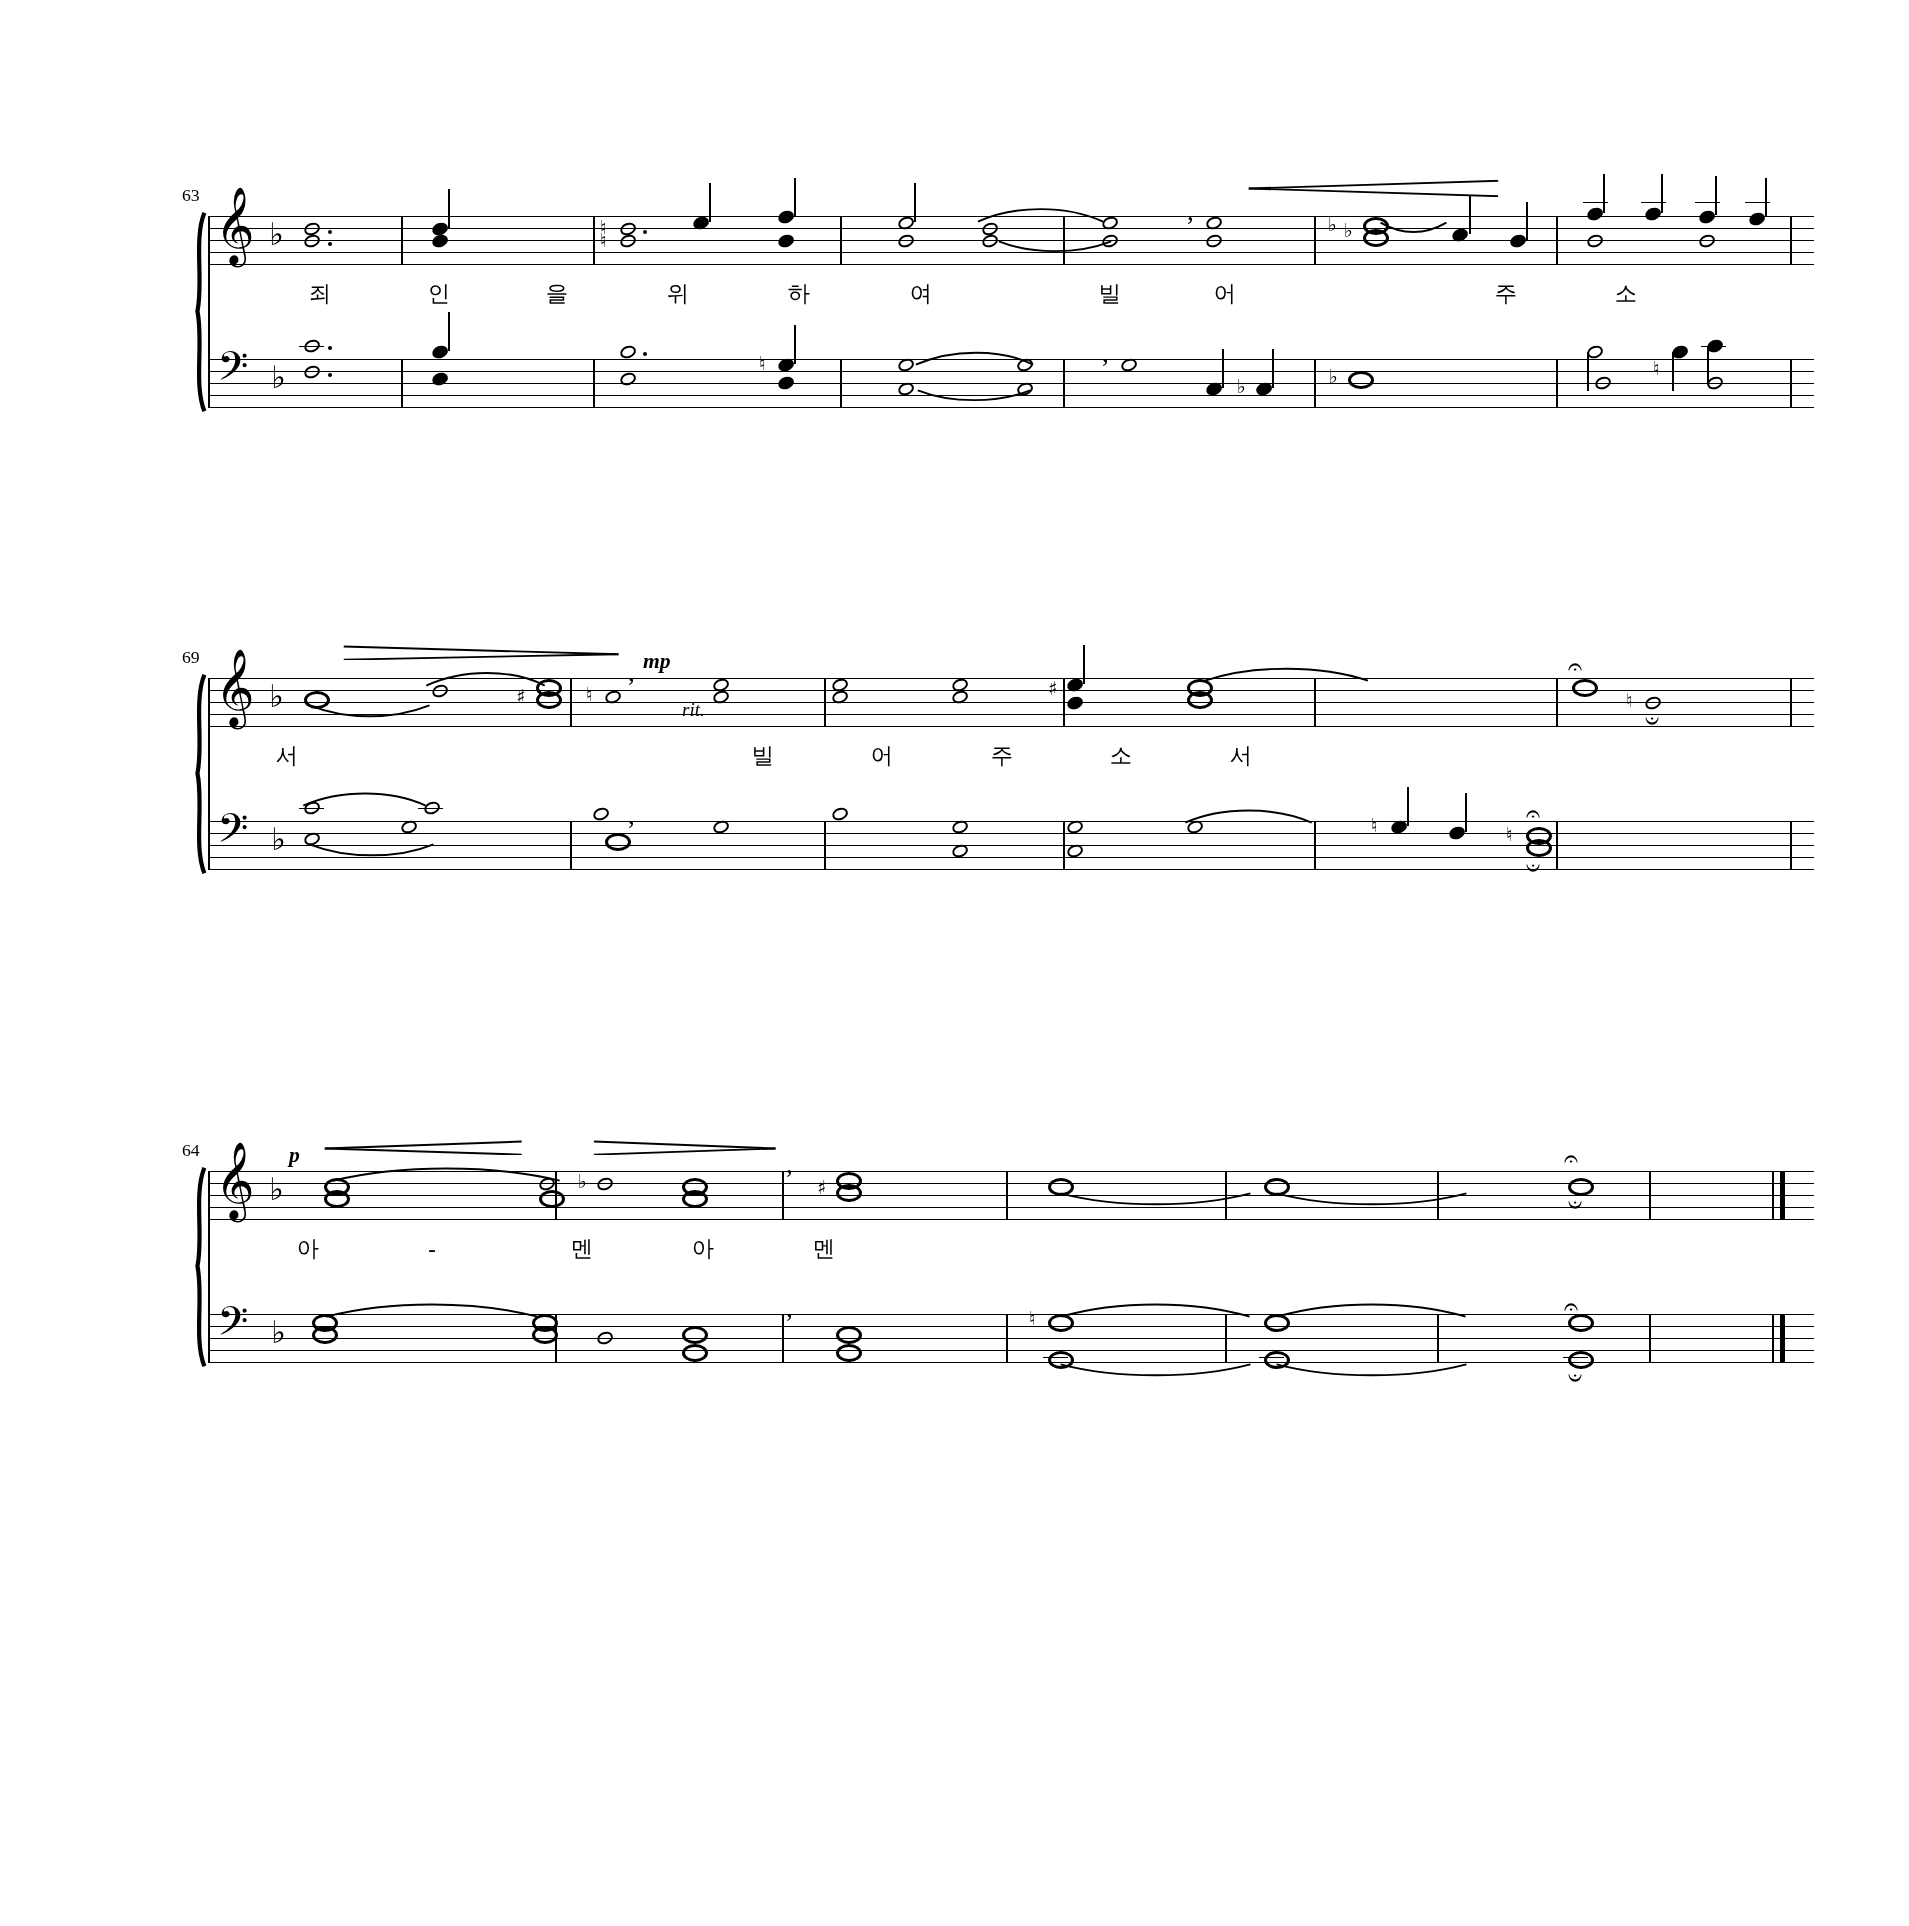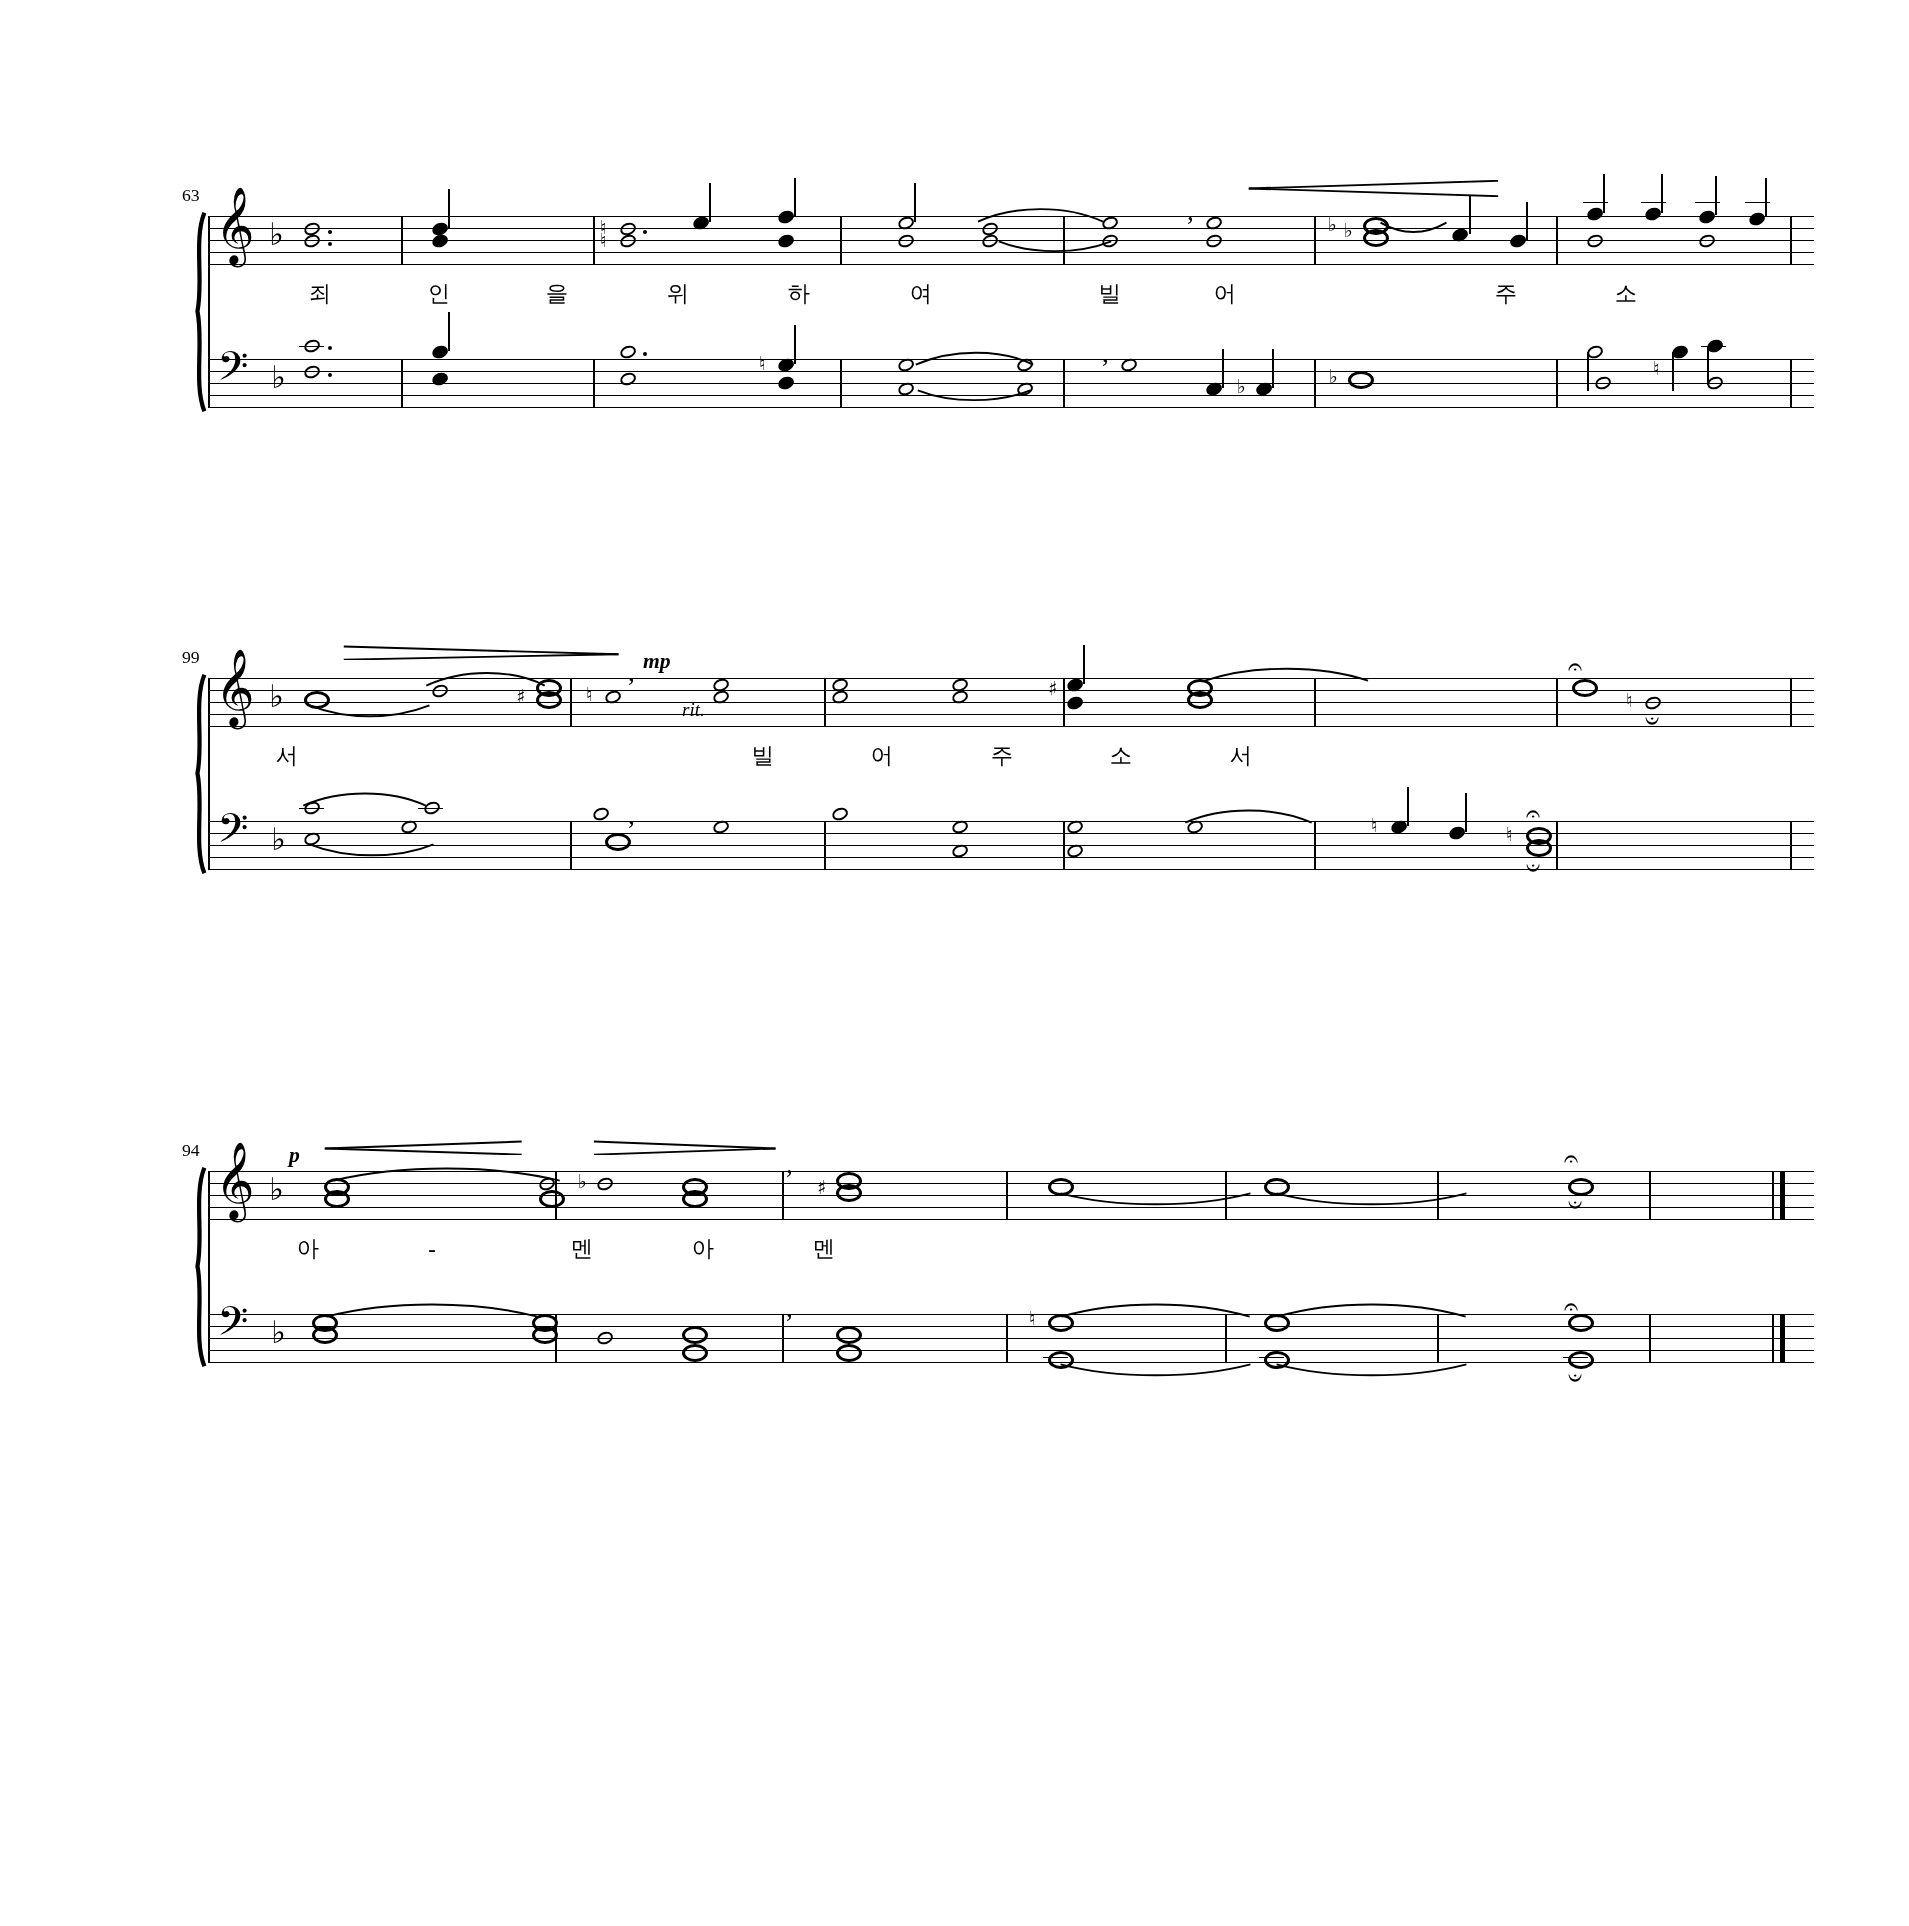--- a/index.html
+++ b/index.html
@@ -428,21 +428,21 @@
     <div class="nh" style="left:1522px; top:147px;"></div>
     <div class="ledger" style="left:1516px; top:153px;"></div>
     <div class="stem" style="left:1522px; top:153px; height:39px;"></div>
 
     <div class="nh hollow" style="left:1410px; top:184px;"></div>
     <div class="nh hollow" style="left:1522px; top:184px;"></div>
   </div>
 
   <div class="system system-2">
 
-    <div class="measure-number" style="left:-3.1px; top:-8.5px;">99</div>
+    <div class="measure-number" style="left:-3.1px; top:-8.5px;">69</div>
 
     <div class="brace" style="top:19px;">
       <svg width="17.7" height="200" viewBox="0 0 46 520">
         <path d="M40 2 C 12 70, 38 180, 22 258 C 38 336, 12 450, 40 518" fill="none" stroke="#000" stroke-width="11"></path>
       </svg>
     </div>
     <div class="sys-bar" style="top:23px; height:192px;"></div>
 
     <div class="staff staff-top">
       <div class="line l0"></div>
@@ -582,21 +582,21 @@
 
     <div class="acc small" style="left:1321px; top:170px;">♮</div>
     <div class="fermata" style="left:1341px; top:146px;">𝄐</div>
     <div class="nh whole" style="left:1341px; top:172px;"></div>
     <div class="nh whole" style="left:1341px; top:184px;"></div>
     <div class="fermata" style="left:1341px; top:201px; transform:scaleY(-1);">𝄐</div>
   </div>
 
   <div class="system system-3">
 
-    <div class="measure-number" style="left:-3.1px; top:-8.5px;">94</div>
+    <div class="measure-number" style="left:-3.1px; top:-8.5px;">64</div>
 
     <div class="brace" style="top:19px;">
       <svg width="17.7" height="200" viewBox="0 0 46 520">
         <path d="M40 2 C 12 70, 38 180, 22 258 C 38 336, 12 450, 40 518" fill="none" stroke="#000" stroke-width="11"></path>
       </svg>
     </div>
     <div class="sys-bar" style="top:23px; height:192px;"></div>
 
     <div class="staff staff-top">
       <div class="line l0"></div>

